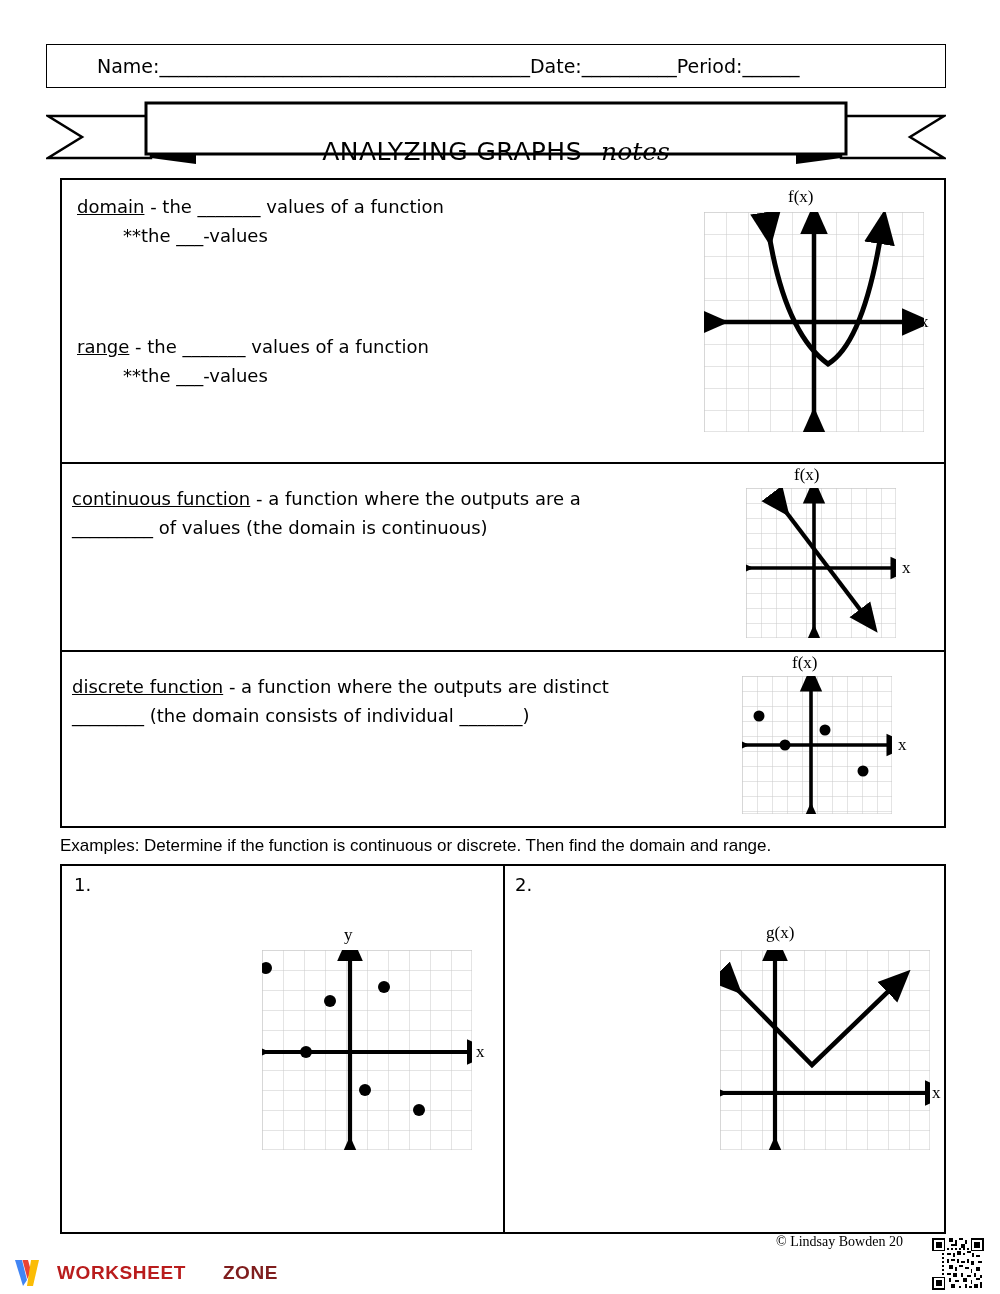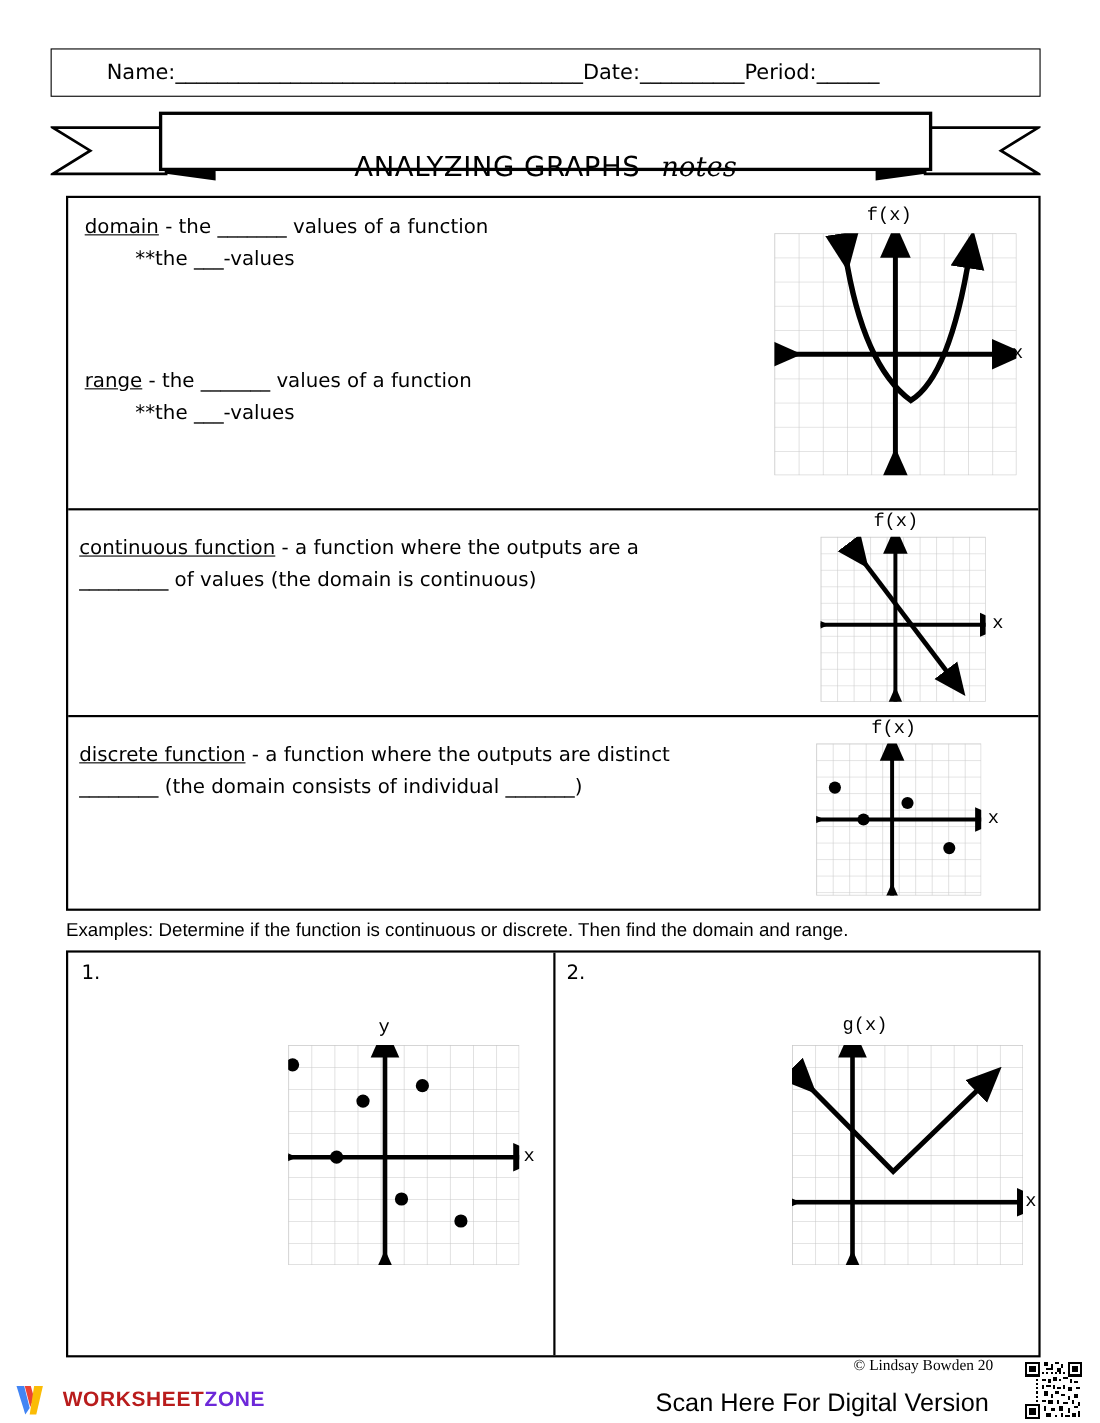--- a/index.html
+++ b/index.html
@@ -112,21 +112,21 @@
 
   .indent { display: inline-block; padding-left: 46px; }
 
   
   .graph {
     position: absolute;
   }
   .graph svg { display: block; }
   .axis-label {
     position: absolute;
-    font-family: Liberation Mono, monospace;
+    font-family: Liberation Serif, serif;
     font-size: 17px;
     line-height: 1;
   }
 
   
   .examples-line {
     position: absolute;
     left: 60px;
     top: 836px;
     font-family: Liberation Sans, sans-serif;
@@ -177,21 +177,21 @@
     gap: 9px;
   }
   .wz-mark { width: 34px; height: 30px; display:block; }
   .wz-text {
     font-family: "Liberation Sans", sans-serif;
     font-weight: bold;
     font-size: 19px;
     letter-spacing: 0.6px;
   }
   .wz-a { color: #b91c1c; }
-  .wz-b { color: #6d28d9; }
+  .wz-b { color: #7f1d1d; margin-left: 37px; }
 
   .scan-text {
     position: absolute;
     left: 596px;
     top: 1262px;
     font-family: "Liberation Sans", sans-serif;
     font-size: 23px;
     white-space: nowrap;
   }
   .qr {
@@ -367,21 +367,20 @@
 
   <div class="wz-logo">
     <svg class="wz-mark" viewBox="0 0 34 30">
       <path d="M1 2 L8 2 L13 22 L9 28 Z" fill="#4285F4"></path>
       <path d="M8.5 2 L14 2 L17 13 L13.5 21 Z" fill="#EA4335"></path>
       <path d="M17 2 L25 2 L19 28 L13 28 Z" fill="#FBBC05"></path>
     </svg>
     <span class="wz-text"><span class="wz-a">WORKSHEET</span><span class="wz-b">ZONE</span></span>
   </div>
 
-  <div class="scan-text">Scan Here For Digital Version</div>
 
   <div class="qr">
     <svg viewBox="0 0 29 29" width="56" height="56" shape-rendering="crispEdges">
       <rect width="29" height="29" fill="#fff"></rect>
       <g fill="#000">
 
         <rect x="1" y="1" width="7" height="1"></rect>
           <rect x="1" y="7" width="7" height="1"></rect>
         <rect x="1" y="1" width="1" height="7"></rect>
           <rect x="7" y="1" width="1" height="7"></rect>

